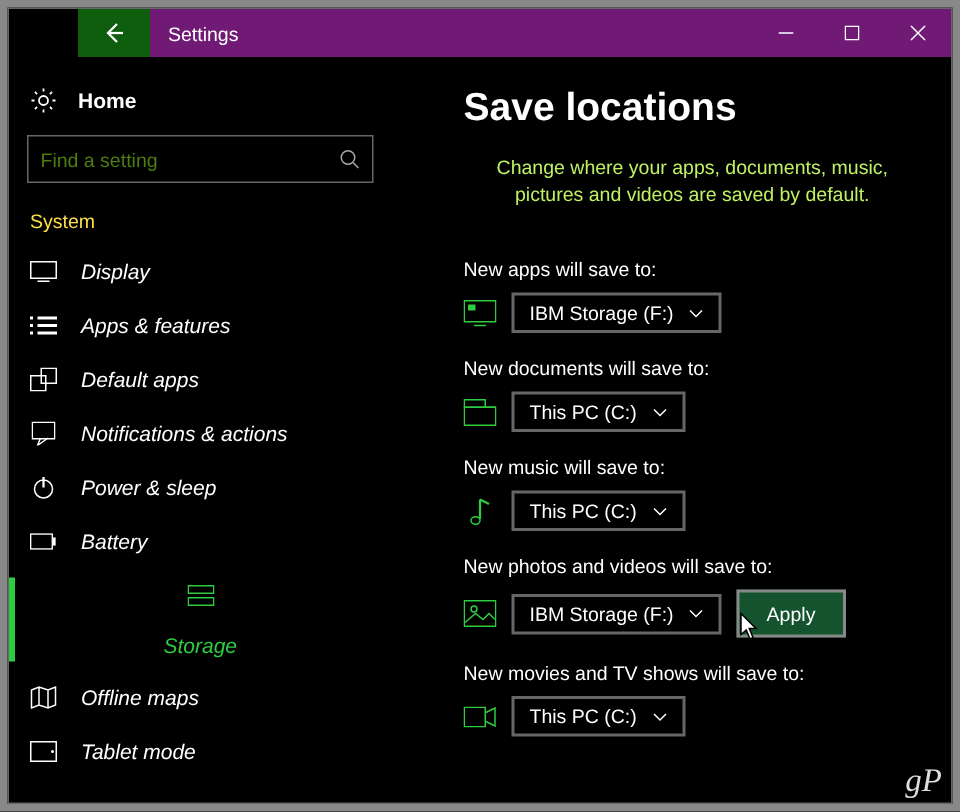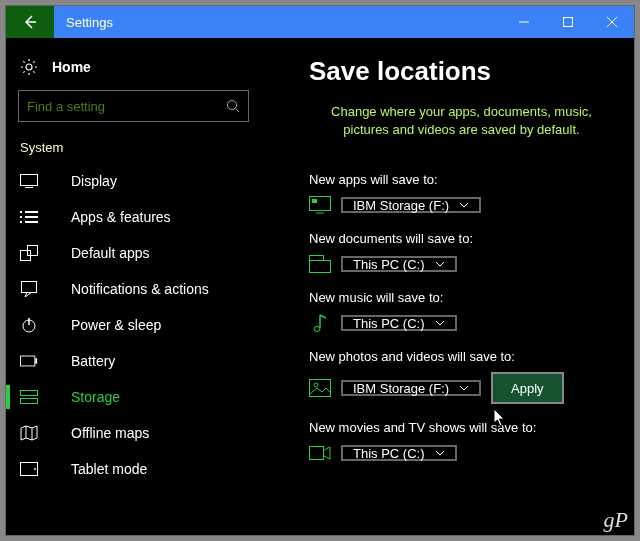--- a/index.html
+++ b/index.html
@@ -13,26 +13,27 @@
   }
   .window {
     position: absolute;
     top: 5px; left: 5px; right: 5px; bottom: 5px;
     background: #000;
     border: 1px solid #666;
     display: flex;
     flex-direction: column;
   }
   .titlebar {
-    background: #3b82f6;
+    background: #701a75;
     height: 32px;
     display: flex;
     align-items: center;
     color: #fff;
     font-size: 13px;
+    margin-left: 46px;
   }
   .titlebar .back {
     width: 48px;
     height: 32px;
     background: #0e5e0e;
     display: flex;
     align-items: center;
     justify-content: center;
     cursor: pointer;
   }
@@ -73,33 +74,34 @@
     border: 1px solid #666;
     height: 32px;
     display: flex;
     align-items: center;
     padding: 0 8px;
     color: #4d7c0f;
     font-size: 13px;
   }
   .searchbox .ph { flex: 1; }
   .cat-label {
-    color: #fef9c3;
+    color: #fde047;
     font-size: 13px;
     padding: 4px 14px 8px 14px;
   }
   .navitem {
     display: flex;
     align-items: center;
-    gap: 33px;
+    gap: 16px;
     padding: 9px 14px;
     cursor: pointer;
     position: relative;
-  }
-  .navitem.selected { color: #2ecc40; }
+    font-style: italic;
+  }
+  .navitem.selected { color: #2ecc40; flex-direction: column; }
   .navitem.selected::before {
     content: "";
     position: absolute;
     left: 0; top: 6px; bottom: 6px;
     width: 4px;
     background: #2ecc40;
   }
   .navicon {
     width: 18px; height: 18px;
     display: flex; align-items: center; justify-content: center;
@@ -133,21 +135,21 @@
     display: flex;
     align-items: center;
     gap: 10px;
   }
   .drive-icon {
     width: 22px; height: 20px;
     display: flex; align-items: center; justify-content: center;
   }
   .dropdown {
     border: 2px solid #666;
-    height: 16px;
+    height: 27px;
     display: flex;
     align-items: center;
     padding: 0 10px;
     font-size: 13px;
     gap: 10px;
     cursor: pointer;
     min-width: 110px;
   }
   .apply-btn {
     border: 2px solid #888;

